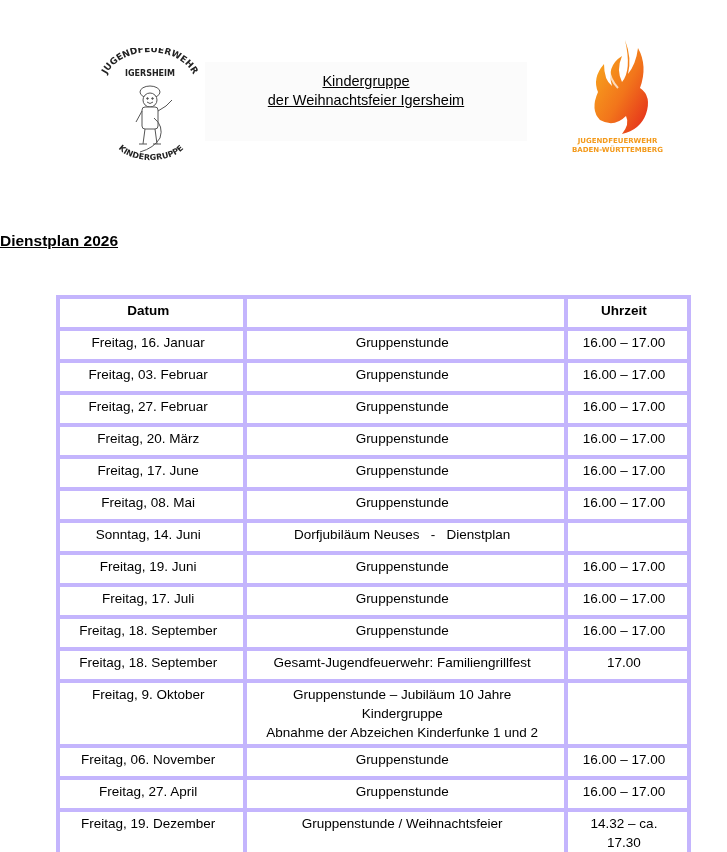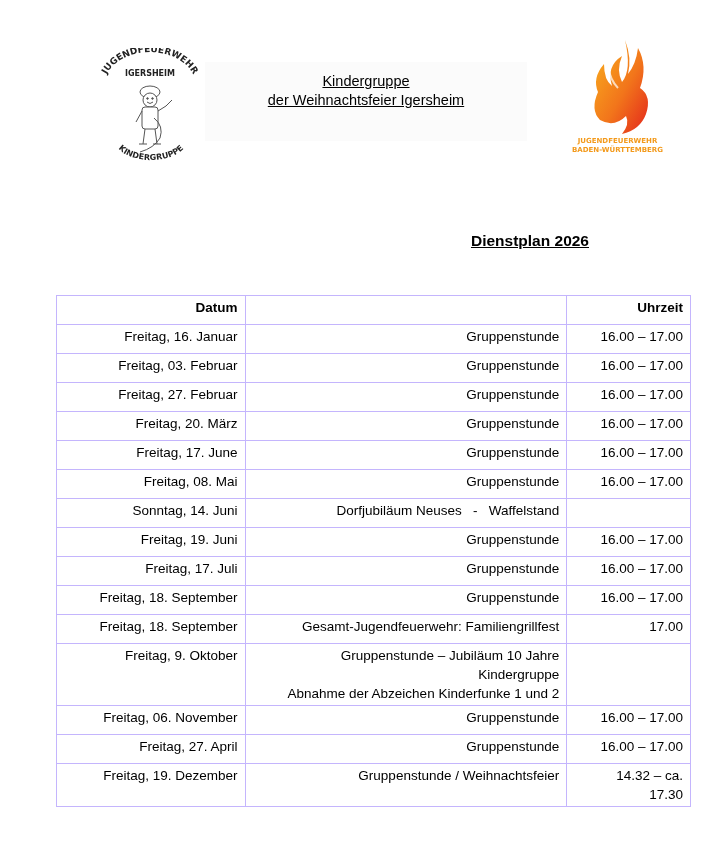--- a/index.html
+++ b/index.html
@@ -19,31 +19,31 @@
     background: #fbfbfb;
     text-align: center;
   }
   .header-line {
     font-size: 14.5px; line-height: 19px; text-decoration: underline;
     display: block;
   }
   .header-line.first { margin-top: 10px; }
   .page-title {
     position: absolute; left: 0; width: 589px; top: 232px;
-    text-align: right; font-weight: bold; font-size: 15.5px;
+    text-align: left; font-weight: bold; font-size: 15.5px;
     text-decoration: underline;
   }
   table.plan {
     position: absolute; left: 56px; top: 295px;
     border-collapse: collapse; width: 635px;
     font-size: 13.5px;
   }
   table.plan td, table.plan th {
-    border: 1px solid #c4b5fd; padding: 2px 7px 2px 0;
-    vertical-align: top; text-align: right; line-height: 19px;
+    border: 4px solid #c4b5fd; padding: 2px 7px 2px 0;
+    vertical-align: top; text-align: center; line-height: 19px;
     height: 24px;
   }
   table.plan th { font-weight: bold; }
   col.c1 { width: 189px; }
   col.c2 { width: 322px; }
   col.c3 { width: 124px; }
   .multiline { white-space: pre-line; }
 </style>
 </head>
 <body>
@@ -139,21 +139,21 @@
       <td>Gruppenstunde</td>
       <td>16.00 – 17.00</td>
     </tr>
     <tr>
       <td>Freitag, 08. Mai</td>
       <td>Gruppenstunde</td>
       <td>16.00 – 17.00</td>
     </tr>
     <tr>
       <td>Sonntag, 14. Juni</td>
-      <td style="white-space:pre;">Dorfjubiläum Neuses   -   Waffelstand</td>
+      <td style="white-space:pre;">Dorfjubiläum Neuses   -   Dienstplan</td>
       <td></td>
     </tr>
     <tr>
       <td>Freitag, 19. Juni</td>
       <td>Gruppenstunde</td>
       <td>16.00 – 17.00</td>
     </tr>
     <tr>
       <td>Freitag, 17. Juli</td>
       <td>Gruppenstunde</td>

